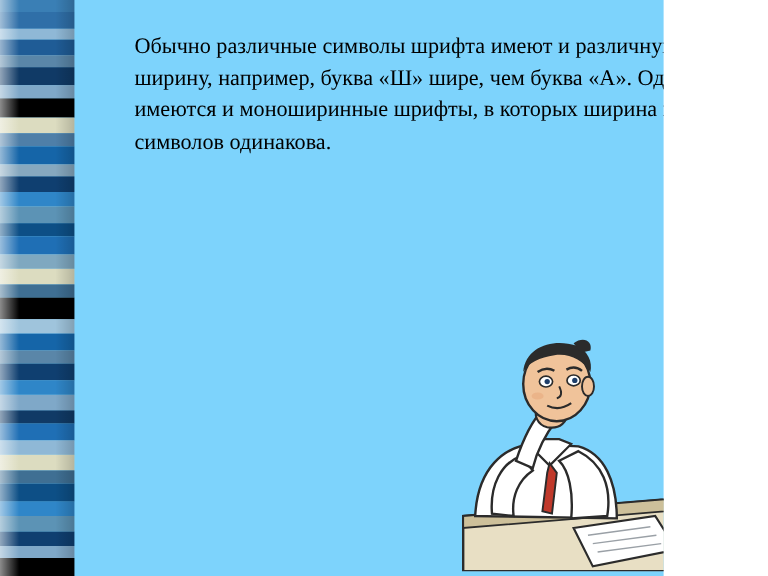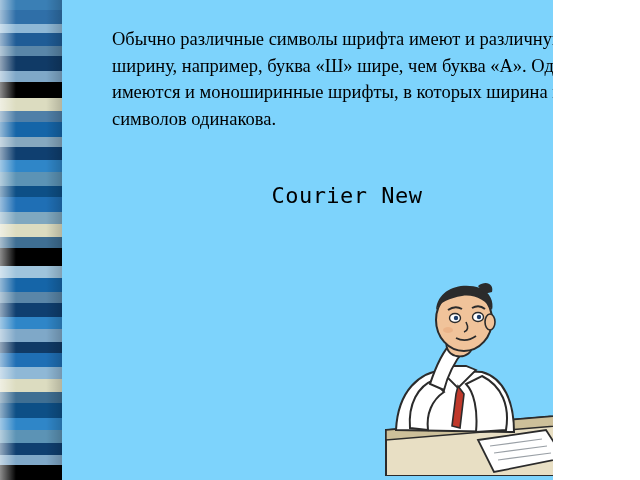--- a/index.html
+++ b/index.html
@@ -131,21 +131,20 @@
       <div class="stripe" style="top: 443px; height: 12px; background: rgb(15, 63, 112);"></div>
       <div class="stripe" style="top: 455px; height: 10px; background: rgb(127, 168, 200);"></div>
       <div class="stripe" style="top: 465px; height: 15px; background: rgb(0, 0, 0);"></div>
     <div class="shade-l"></div>
     <div class="shade-r"></div>
   </div>
 
   <div id="para1">Обычно различные символы шрифта имеют и различную ширину, например, буква «Ш» шире, чем буква «А». Однако имеются и моноширинные шрифты, в которых ширина всех символов одинакова.</div>
 
 
-  <div id="sample">Courier New</div>
 
   <div id="clipart">
     <svg width="250" height="196" viewBox="0 0 250 196" xmlns="http://www.w3.org/2000/svg">
 
       <polygon points="8,150 250,130 250,196 8,196" fill="#e8dfc4" stroke="#2b2b2b" stroke-width="2"></polygon>
       <polygon points="8,150 250,130 250,140 8,160" fill="#cdc09a" stroke="#2b2b2b" stroke-width="1.5"></polygon>
 
       <polygon points="100,160 168,150 186,178 116,192" fill="#ffffff" stroke="#2b2b2b" stroke-width="1.8"></polygon>
       <line x1="112" y1="166" x2="164" y2="159" stroke="#9aa0a6" stroke-width="1.2"></line>
       <line x1="116" y1="173" x2="169" y2="166" stroke="#9aa0a6" stroke-width="1.2"></line>

